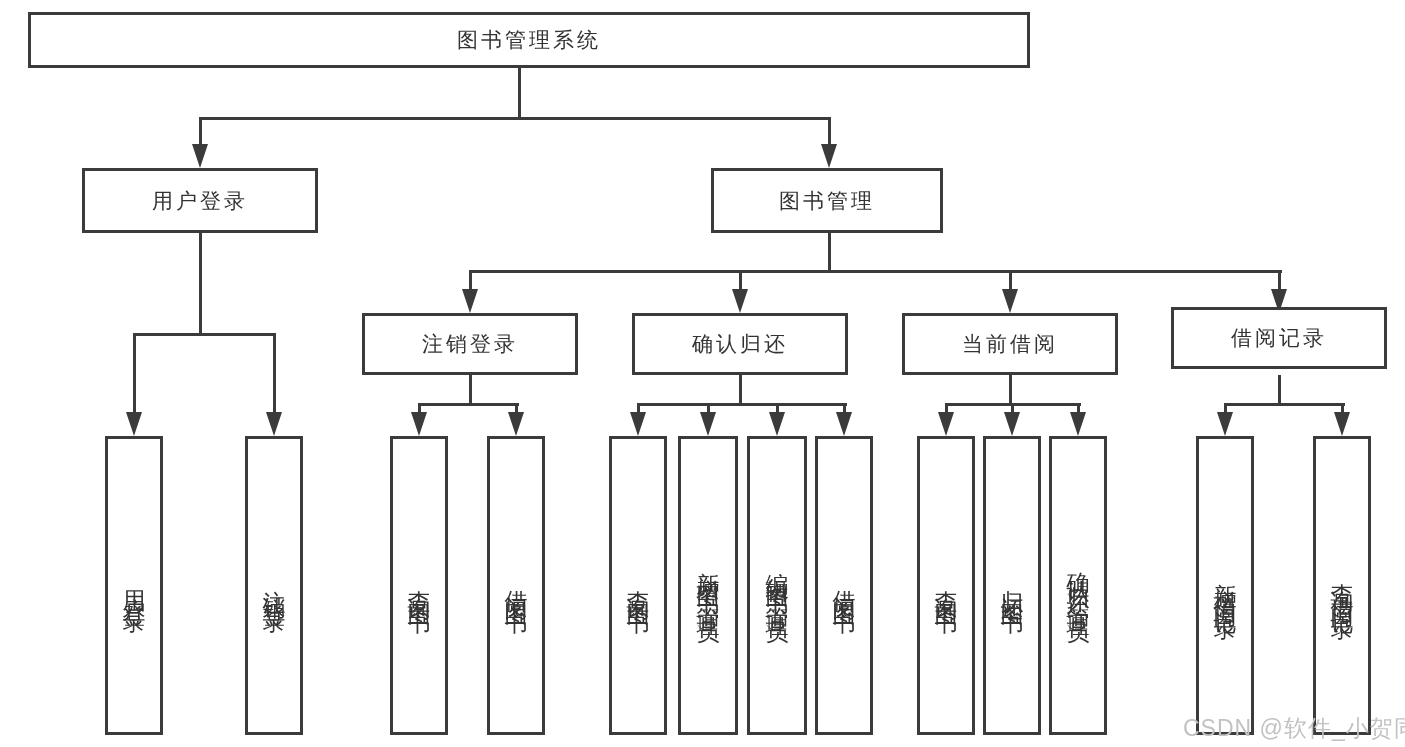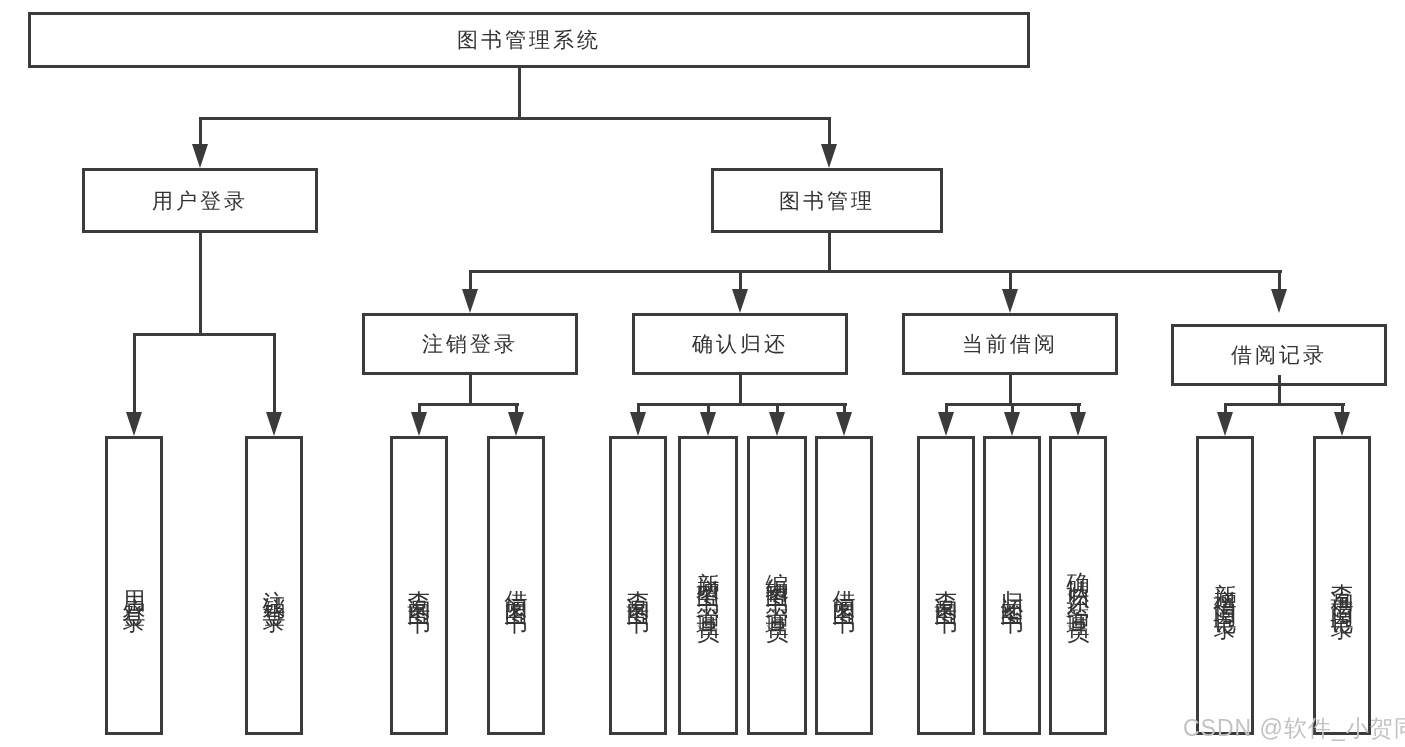--- a/index.html
+++ b/index.html
@@ -87,21 +87,21 @@
 
   <div class="box" style="left:362px;top:313px;width:216px;height:62px">
     <span class="lbl">注销登录</span>
   </div>
   <div class="box" style="left:632px;top:313px;width:216px;height:62px">
     <span class="lbl">确认归还</span>
   </div>
   <div class="box" style="left:902px;top:313px;width:216px;height:62px">
     <span class="lbl">当前借阅</span>
   </div>
-  <div class="box" style="left:1171px;top:324px;width:216px;height:62px">
+  <div class="box" style="left:1171px;top:307px;width:216px;height:62px">
     <span class="lbl">借阅记录</span>
   </div>
 
   <div class="vline" style="left:469px;top:375px;height:31px"></div>
   <div class="hline" style="left:418px;top:403px;width:101px"></div>
   <div class="vline" style="left:418px;top:403px;height:12px"></div>
   <div class="arrow" style="left:411px;top:412px"></div>
   <div class="vline" style="left:515px;top:403px;height:12px"></div>
   <div class="arrow" style="left:508px;top:412px"></div>
 

